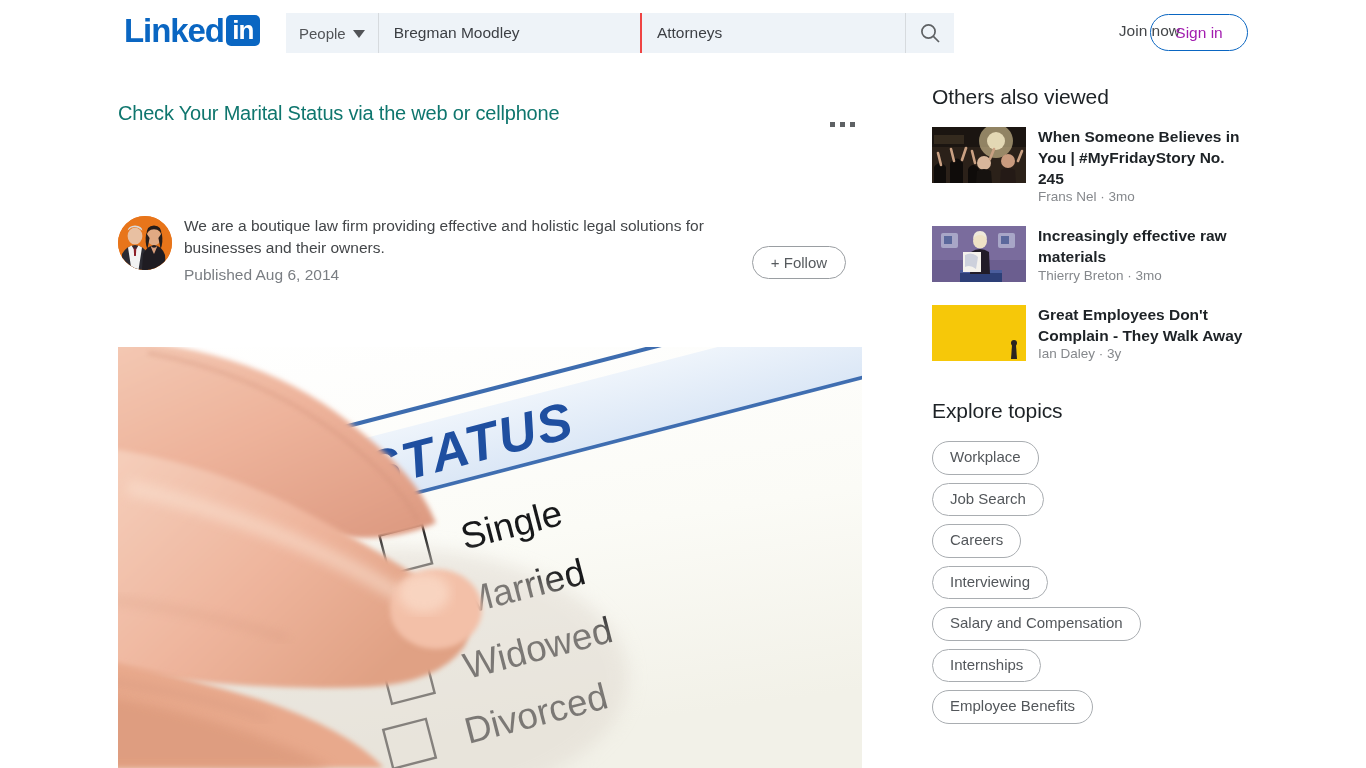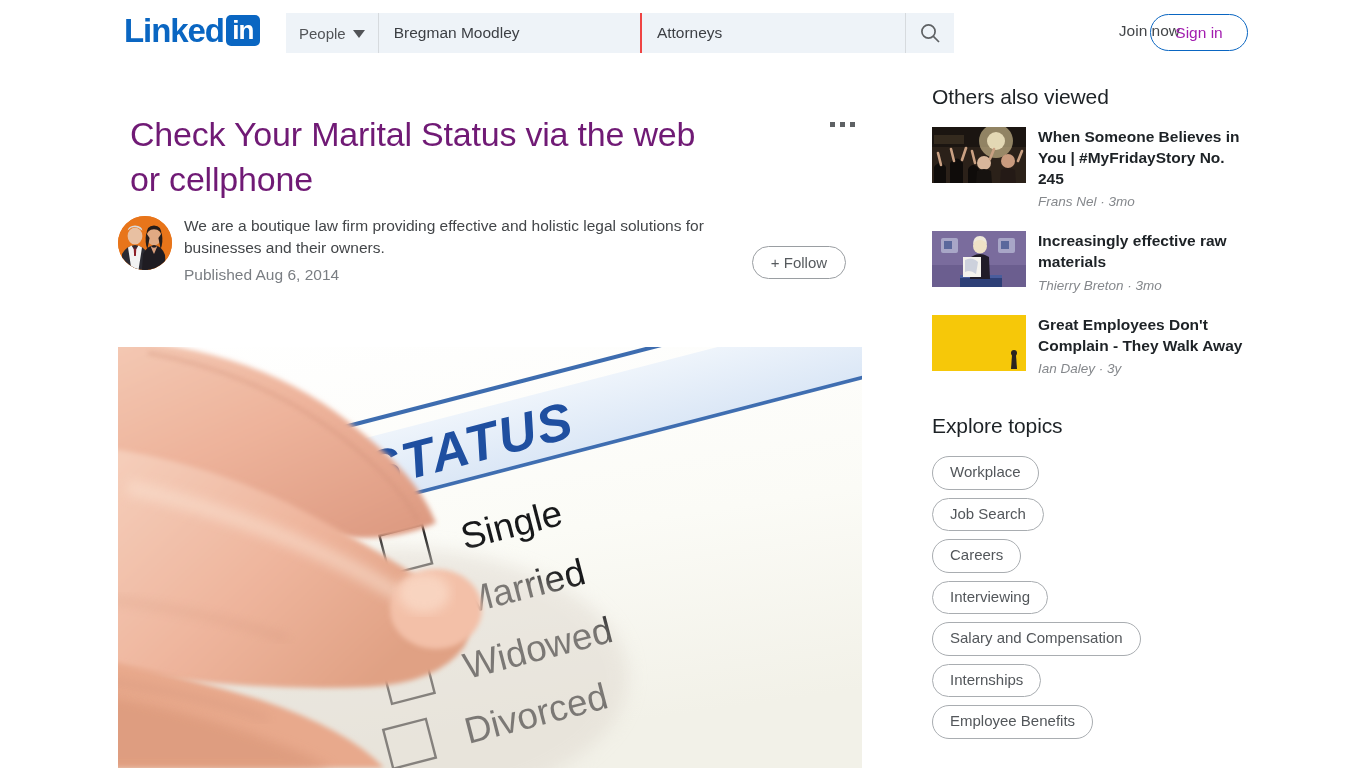--- a/index.html
+++ b/index.html
@@ -96,24 +96,24 @@
     cursor: pointer;
     font-family: "Liberation Sans", sans-serif;
   }
 
   
   .article {
     position: absolute; left: 118px; top: 100px;
     width: 744px;
   }
   .article-title {
-    margin: 12px;
-    font-size: 34px;
+    margin: 0;
+    font-size: 20px;
     font-weight: 400;
-    color: #701a75;
+    color: #0f766e;
     line-height: 1.33;
     letter-spacing: -0.2px;
     width: 600px;
   }
   .overflow-menu {
     position: absolute; left: 830px; top: 122px;
     display: flex; gap: 5px;
     cursor: pointer;
   }
   .overflow-menu span {
@@ -184,21 +184,21 @@
     flex: 0 0 94px; width: 94px; height: 56px;
     overflow: hidden; background: #ddd;
   }
   .thumb svg { display: block; }
   .rail-item-body { flex: 1 1 auto; min-width: 0; }
   .rail-item-title {
     font-size: 15.5px; font-weight: bold; color: #1d2226;
     line-height: 1.34;
   }
   .rail-item-meta {
-    font-size: 13.5px; color: #85888c; margin-top: 5px; font-style: italic;
+    font-size: 13.5px; color: #85888c; 
   }
 
   .topics { display: flex; flex-direction: column; align-items: flex-start; gap: 8px; }
   .topic-pill {
     border: 1px solid #a9adb1;
     border-radius: 18px;
     padding: 7px 17px 8px 17px;
     font-size: 15px;
     color: #53575b;
     background: transparent;

